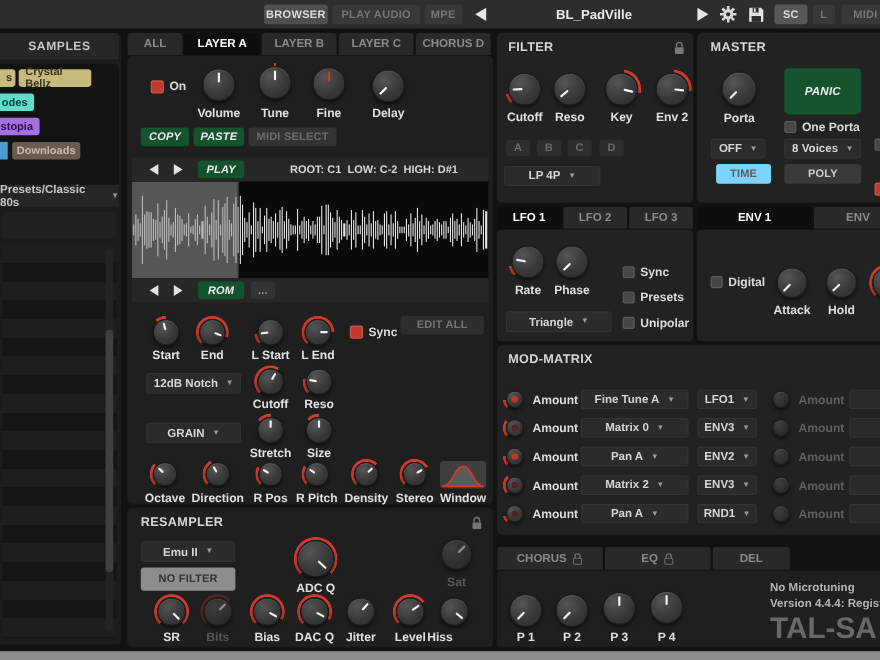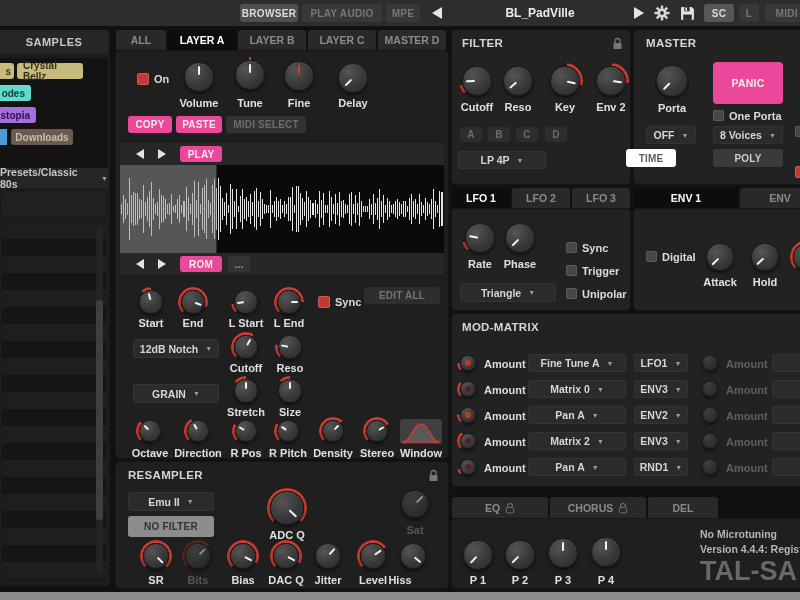--- a/index.html
+++ b/index.html
@@ -24,21 +24,21 @@
   .ptitle{position:absolute;font-size:11.5px;font-weight:700;color:#d6d6d6;letter-spacing:.3px;}
 
   .tabbar{position:absolute;display:flex;gap:2px;}
   .tab{display:flex;align-items:center;justify-content:center;gap:5px;background:#292929;color:#8b8b8b;
        font-weight:700;font-size:10.5px;border-radius:3px 3px 0 0;}
   .tab.active{background:#0d0d0d;color:#ffffff;}
 
   
   .btn{position:absolute;display:flex;align-items:center;justify-content:center;border-radius:3px;
        font-weight:700;font-size:10px;letter-spacing:.2px;}
-  .btn.light{background:#ec4899;color:#ededed;}
+  .btn.light{background:#14532d;color:#ededed;font-style:italic;}
   .btn.ghost{background:#333333;color:#6c6c6c;}
   .btn.pale{background:#8d8d8d;color:#323232;}
 
   .dd{position:absolute;display:flex;align-items:center;justify-content:center;gap:7px;background:#2b2b2b;
       border-radius:3px;font-weight:700;font-size:10.5px;color:#d6d6d6;box-shadow:inset 0 0 0 1px #343434;}
   .dd .caret{font-size:7px;color:#9c9c9c;}
 
   .cb{position:absolute;width:12px;height:12px;border-radius:2.5px;background:#c23a2f;box-shadow:inset 0 0 0 1px rgba(255,255,255,.18);}
   .cb.gray{background:#474747;box-shadow:inset 0 0 0 1px #5b5b5b;}
   .cblabel{position:absolute;font-size:11px;font-weight:700;color:#dcdcdc;line-height:12px;}
@@ -160,21 +160,21 @@
         <div class="scrollthumb"></div>
       </div>
     </div>
   </div>
 
   <div class="tabbar" style="left:116px;top:30px;width:332px;height:20px;">
     <div class="tab" style="width:50px;">ALL</div>
     <div class="tab active" style="width:68px;">LAYER A</div>
     <div class="tab" style="width:68px;">LAYER B</div>
     <div class="tab" style="width:68px;">LAYER C</div>
-    <div class="tab" style="width:68px;">MASTER D</div>
+    <div class="tab" style="width:68px;">CHORUS D</div>
   </div>
   <div class="panel" style="left:116px;top:51px;width:332px;height:407px;"></div>
 
   <div class="cb" style="left:137px;top:73px;"></div>
   <div class="cblabel" style="left:154px;top:73px;">On</div>
 
   <div class="knob k30" style="left:184px;top:62px;--ang:0deg;">
       <div class="arc"></div>
       <div class="cap"></div>
       <div class="rot"></div>
@@ -201,20 +201,21 @@
 
   <div class="btn light" style="left:128px;top:116px;width:44px;height:17px;">COPY</div>
   <div class="btn light" style="left:176px;top:116px;width:46px;height:17px;">PASTE</div>
   <div class="btn ghost" style="left:226px;top:116px;width:80px;height:17px;">MIDI SELECT</div>
 
   <div class="infobar" style="left:120px;top:143px;width:324px;height:22px;">
     <div style="position:absolute;left:16px;top:6px;" class="sarrow-l"></div>
     <div style="position:absolute;left:38px;top:6px;" class="sarrow-r"></div>
   </div>
   <div class="btn light" style="left:180px;top:146px;width:42px;height:16px;">PLAY</div>
+  <div class="rangetext" style="left:240px;top:149px;width:200px;">ROOT: C1  LOW: C-2  HIGH: D#1</div>
 
   <div class="wavebox">
     <div class="wregion"></div>
     <div class="wave">
         <div class="wbar dim" style="height: 11.9%;"></div>
         <div class="wbar dim" style="height: 31.4%;"></div>
         <div class="wbar dim" style="height: 23.5%;"></div>
         <div class="wbar dim" style="height: 13.3%;"></div>
         <div class="wbar dim" style="height: 70.8%;"></div>
         <div class="wbar dim" style="height: 30.8%;"></div>
@@ -600,21 +601,21 @@
   <div class="cb gray" style="left:713px;top:110px;width:11px;height:11px;"></div>
   <div class="cblabel" style="left:729px;top:110px;">One Porta</div>
   <div class="dd" style="left:646px;top:126px;width:50px;height:18px;">
     <span>OFF</span>
     <span class="caret">▼</span>
   </div>
   <div class="dd" style="left:713px;top:126px;width:70px;height:18px;">
     <span>8 Voices</span>
     <span class="caret">▼</span>
   </div>
-  <div class="btn ghost" style="left:626px;top:149px;width:50px;height:18px;background:#ffffff;color:#5d5d5d;">TIME</div>
+  <div class="btn ghost" style="left:651px;top:149px;width:50px;height:18px;background:#7dd3fc;color:#5d5d5d;">TIME</div>
   <div class="btn ghost" style="left:713px;top:149px;width:70px;height:18px;background:#3a3a3a;color:#cccccc;">POLY</div>
   <div class="cb gray" style="left:795px;top:126px;width:11px;height:11px;"></div>
   <div class="cb" style="left:795px;top:166px;"></div>
 
   <div class="tabbar" style="left:452px;top:188px;width:178px;height:20px;">
     <div class="tab active" style="width:58px;">LFO 1</div>
     <div class="tab" style="width:58px;">LFO 2</div>
     <div class="tab" style="width:58px;">LFO 3</div>
   </div>
   <div class="panel" style="left:452px;top:209px;width:178px;height:101px;background:#222;"></div>
@@ -625,21 +626,21 @@
     </div>
   <div class="knob k30" style="left:505px;top:223px;--ang:-135deg;">
       <div class="cap"></div>
       <div class="rot"></div>
     </div>
   <div class="klabel" style="left:458px;top:258px;width:44px;">Rate</div>
   <div class="klabel" style="left:498px;top:258px;width:44px;">Phase</div>
   <div class="cb gray" style="left:566px;top:242px;width:11px;height:11px;"></div>
   <div class="cblabel" style="left:582px;top:242px;">Sync</div>
   <div class="cb gray" style="left:566px;top:265px;width:11px;height:11px;"></div>
-  <div class="cblabel" style="left:582px;top:265px;">Trigger</div>
+  <div class="cblabel" style="left:582px;top:265px;">Presets</div>
   <div class="cb gray" style="left:566px;top:288px;width:11px;height:11px;"></div>
   <div class="cblabel" style="left:582px;top:288px;">Unipolar</div>
   <div class="dd" style="left:460px;top:283px;width:96px;height:19px;">
     <span>Triangle</span>
     <span class="caret">▼</span>
   </div>
 
   <div class="tabbar" style="left:634px;top:188px;width:186px;height:20px;">
     <div class="tab active" style="width:104px;">ENV 1</div>
     <div class="tab" style="width:80px;">ENV</div>
@@ -761,28 +762,28 @@
       <span class="caret">▼</span>
     </div>
   <div class="knob k16 off" style="left:702px;top:459px;">
       <div class="cap"></div>
     </div>
   <div class="cblabel" style="left:726px;top:462px;color:#5f5f5f;">Amount</div>
   <div class="dd" style="left:772px;top:458px;width:46px;height:18px;"></div>
 
   <div class="tabbar" style="left:452px;top:497px;width:368px;height:21px;">
     <div class="tab" style="width:96px;">
-      <span>EQ</span>
+      <span>CHORUS</span>
       <svg width="10" height="12">
           <path d="M2.7 5.5 V3.8 a2.3 2.3 0 0 1 4.6 0 V5.5" stroke="#6e6e6e" fill="none" stroke-width="1.2"></path>
           <rect x="1.4" y="5.5" width="7.2" height="5.4" rx="1" fill="none" stroke="#6e6e6e"></rect>
         </svg>
     </div>
     <div class="tab" style="width:96px;">
-      <span>CHORUS</span>
+      <span>EQ</span>
       <svg width="10" height="12">
           <path d="M2.7 5.5 V3.8 a2.3 2.3 0 0 1 4.6 0 V5.5" stroke="#6e6e6e" fill="none" stroke-width="1.2"></path>
           <rect x="1.4" y="5.5" width="7.2" height="5.4" rx="1" fill="none" stroke="#6e6e6e"></rect>
         </svg>
     </div>
     <div class="tab" style="width:70px;">DEL</div>
   </div>
   <div class="panel" style="left:452px;top:519px;width:368px;height:69px;"></div>
   <div class="knob k30" style="left:463px;top:540px;--ang:-137deg;">
       <div class="cap"></div>

